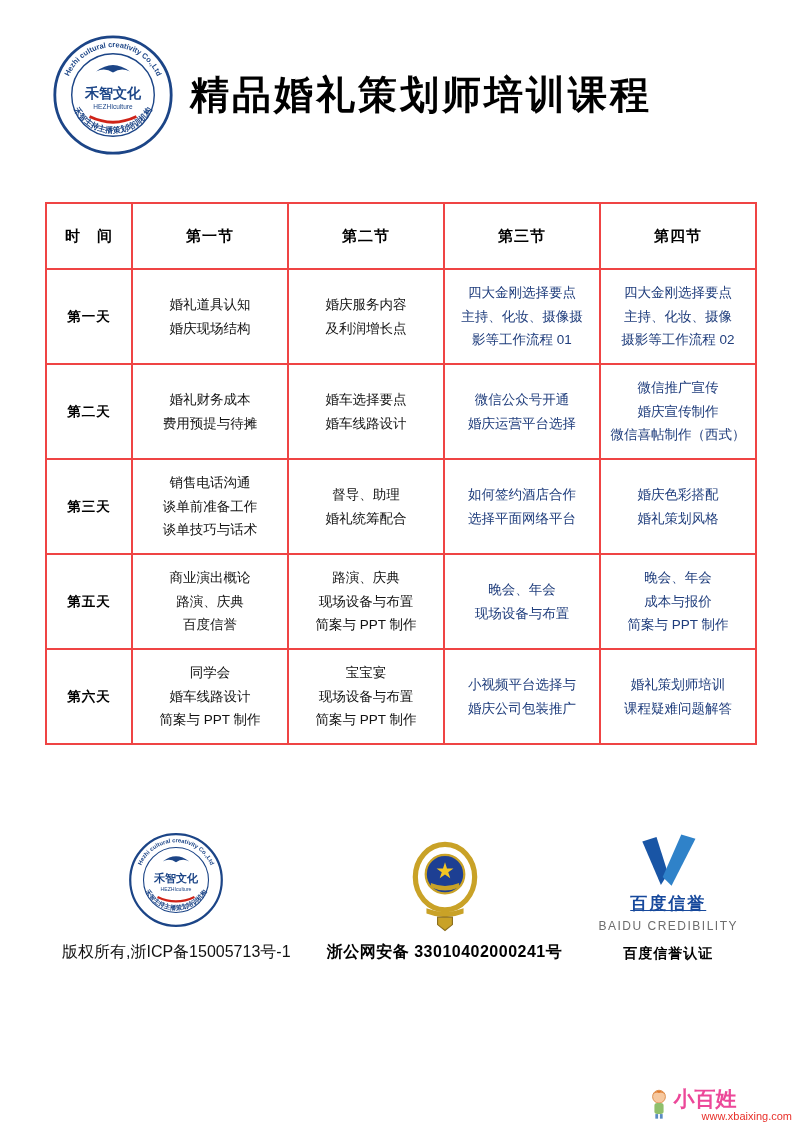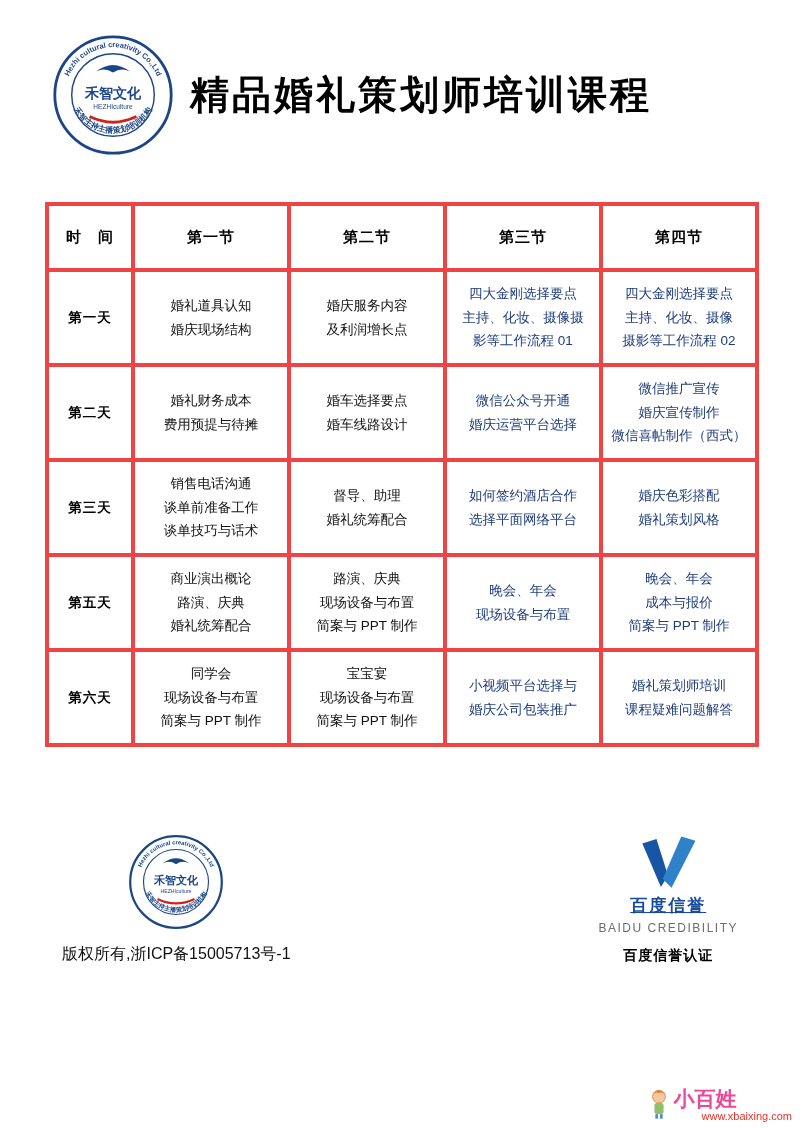--- a/index.html
+++ b/index.html
@@ -14,21 +14,21 @@
   .page-title {
     font-size: 39px; font-weight: bold; letter-spacing: 3px;
     margin-left: 16px; color: #000; white-space: nowrap;
   }
   
   table.schedule {
     border-collapse: collapse; table-layout: fixed;
     width: 710px; margin: 46px 45px 0 45px;
   }
   table.schedule th, table.schedule td {
-    border: 4px solid #ef4444; text-align: center; vertical-align: middle;
+    border: 2px solid #ef4444; text-align: center; vertical-align: middle;
     white-space: pre-line; padding: 4px 6px;
   }
   table.schedule th { height: 66px; font-size: 15px; font-weight: bold; letter-spacing: 1px; }
   table.schedule td { height: 95px; font-size: 13.5px; line-height: 1.75; }
   td.day { font-size: 15px; font-weight: bold; letter-spacing: 1px; }
   td.c-dark { color: #111111; }
   td.c-blue { color: #1f3d7c; }
   
   .footer {
     margin-top: 86px; padding: 0 62px; display: flex;
@@ -130,34 +130,34 @@
 婚礼统筹配合</td>
         <td class="c-blue">如何签约酒店合作
 选择平面网络平台</td>
         <td class="c-blue">婚庆色彩搭配
 婚礼策划风格</td>
       </tr>
       <tr>
         <td class="day">第五天</td>
         <td class="c-dark">商业演出概论
 路演、庆典
-婚礼统筹配合</td>
+百度信誉</td>
         <td class="c-dark">路演、庆典
 现场设备与布置
 简案与 PPT 制作</td>
         <td class="c-blue">晚会、年会
 现场设备与布置</td>
         <td class="c-blue">晚会、年会
 成本与报价
 简案与 PPT 制作</td>
       </tr>
       <tr>
         <td class="day">第六天</td>
         <td class="c-dark">同学会
-现场设备与布置
+婚车线路设计
 简案与 PPT 制作</td>
         <td class="c-dark">宝宝宴
 现场设备与布置
 简案与 PPT 制作</td>
         <td class="c-blue">小视频平台选择与
 婚庆公司包装推广</td>
         <td class="c-blue">婚礼策划师培训
 课程疑难问题解答</td>
       </tr>
     </tbody>
@@ -180,20 +180,31 @@
           <textPath href="#arcBot2" startOffset="50%" text-anchor="middle">禾智主持主播策划培训机构</textPath>
         </text>
         <path d="M 47,40 Q 65,26 83,40 Q 74,35 65,41 Q 56,35 47,40 Z" fill="#1c4587"></path>
         <text x="65" y="68" text-anchor="middle" font-size="15" font-weight="bold" fill="#1c4587">禾智文化</text>
         <text x="65" y="80" text-anchor="middle" font-size="7" fill="#1c4587">HEZHIculture</text>
         <path d="M 40,88 Q 65,100 90,88" stroke="#cf2318" stroke-width="3" fill="none"></path>
       </svg>
       <div class="copyright">版权所有,浙ICP备15005713号-1</div>
     </div>
 
+    <div class="footer-col">
+      <svg viewBox="0 0 110 124" width="82" height="92">
+        <ellipse cx="55" cy="50" rx="40" ry="44" fill="none" stroke="#c9a227" stroke-width="7"></ellipse>
+        <circle cx="55" cy="46" r="26" fill="#1d3f93" stroke="#c9a227" stroke-width="3"></circle>
+        <polygon points="55,30 57.7,38.3 66.4,38.3 59.4,43.4 62.1,51.7 55,46.6 47.9,51.7 50.6,43.4 43.6,38.3 52.3,38.3" fill="#f3c623"></polygon>
+        <path d="M 36,58 Q 55,66 74,58 L 74,64 Q 55,72 36,64 Z" fill="#c9a227"></path>
+        <path d="M 30,92 Q 55,102 80,92 L 80,99 Q 55,109 30,99 Z" fill="#c9a227"></path>
+        <path d="M 45,104 L 65,104 L 65,114 L 55,122 L 45,114 Z" fill="#c9a227" stroke="#8a6d1c" stroke-width="1.5"></path>
+      </svg>
+      <div class="police-caption">浙公网安备 33010402000241号</div>
+    </div>
 
     <div class="footer-col">
       <svg viewBox="0 0 70 60" width="62" height="54">
         <polygon points="6,8 22,3 35,44 27,57" fill="#1955a5"></polygon>
         <polygon points="50,0 66,5 39,58 29,48" fill="#2f82c9"></polygon>
       </svg>
       <div class="baidu-title">百度信誉</div>
       <div class="baidu-sub">BAIDU CREDIBILITY</div>
       <div class="baidu-caption">百度信誉认证</div>
     </div>

